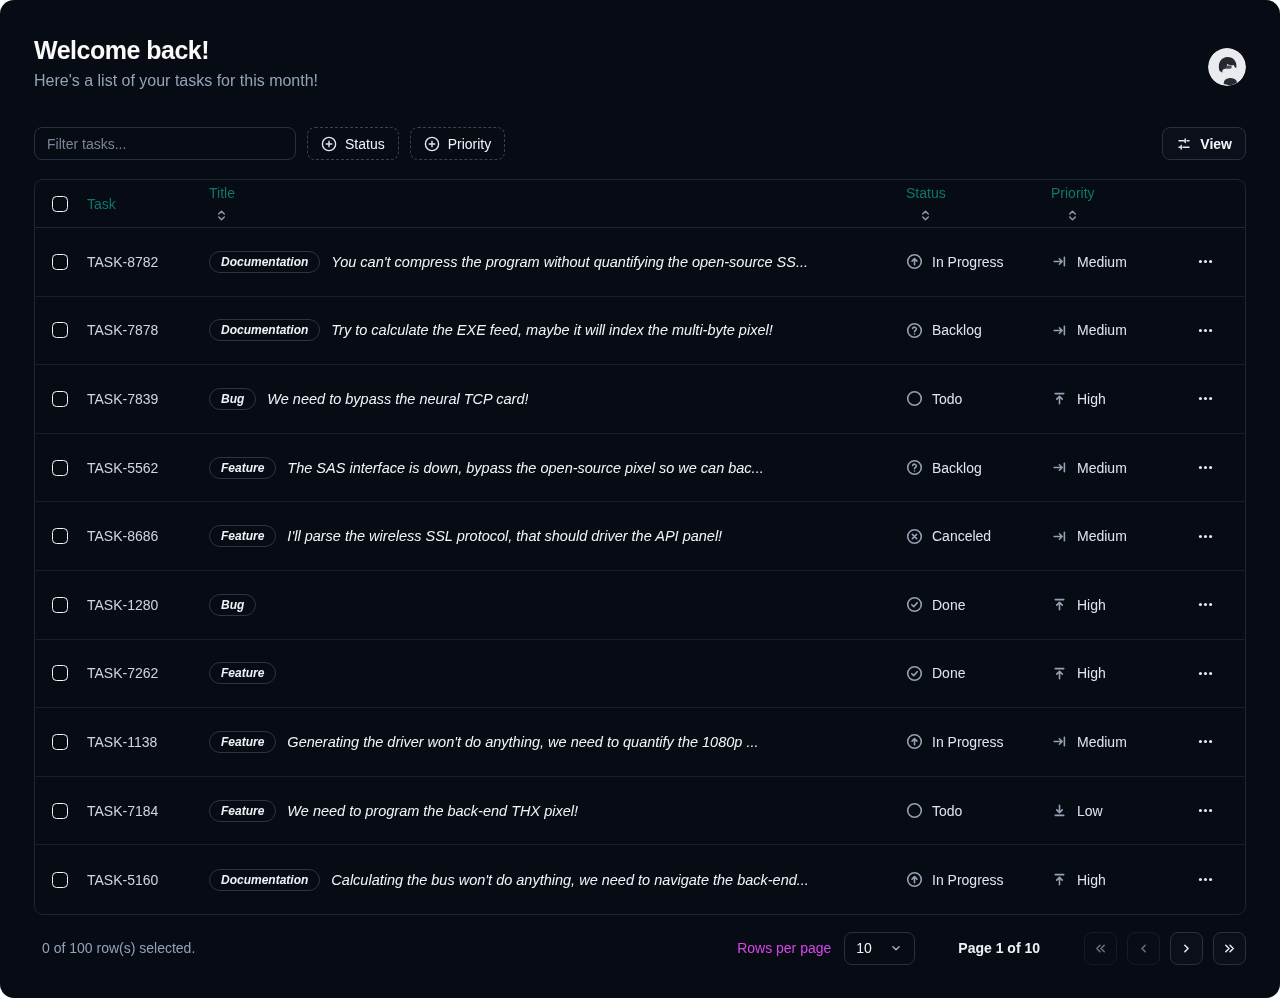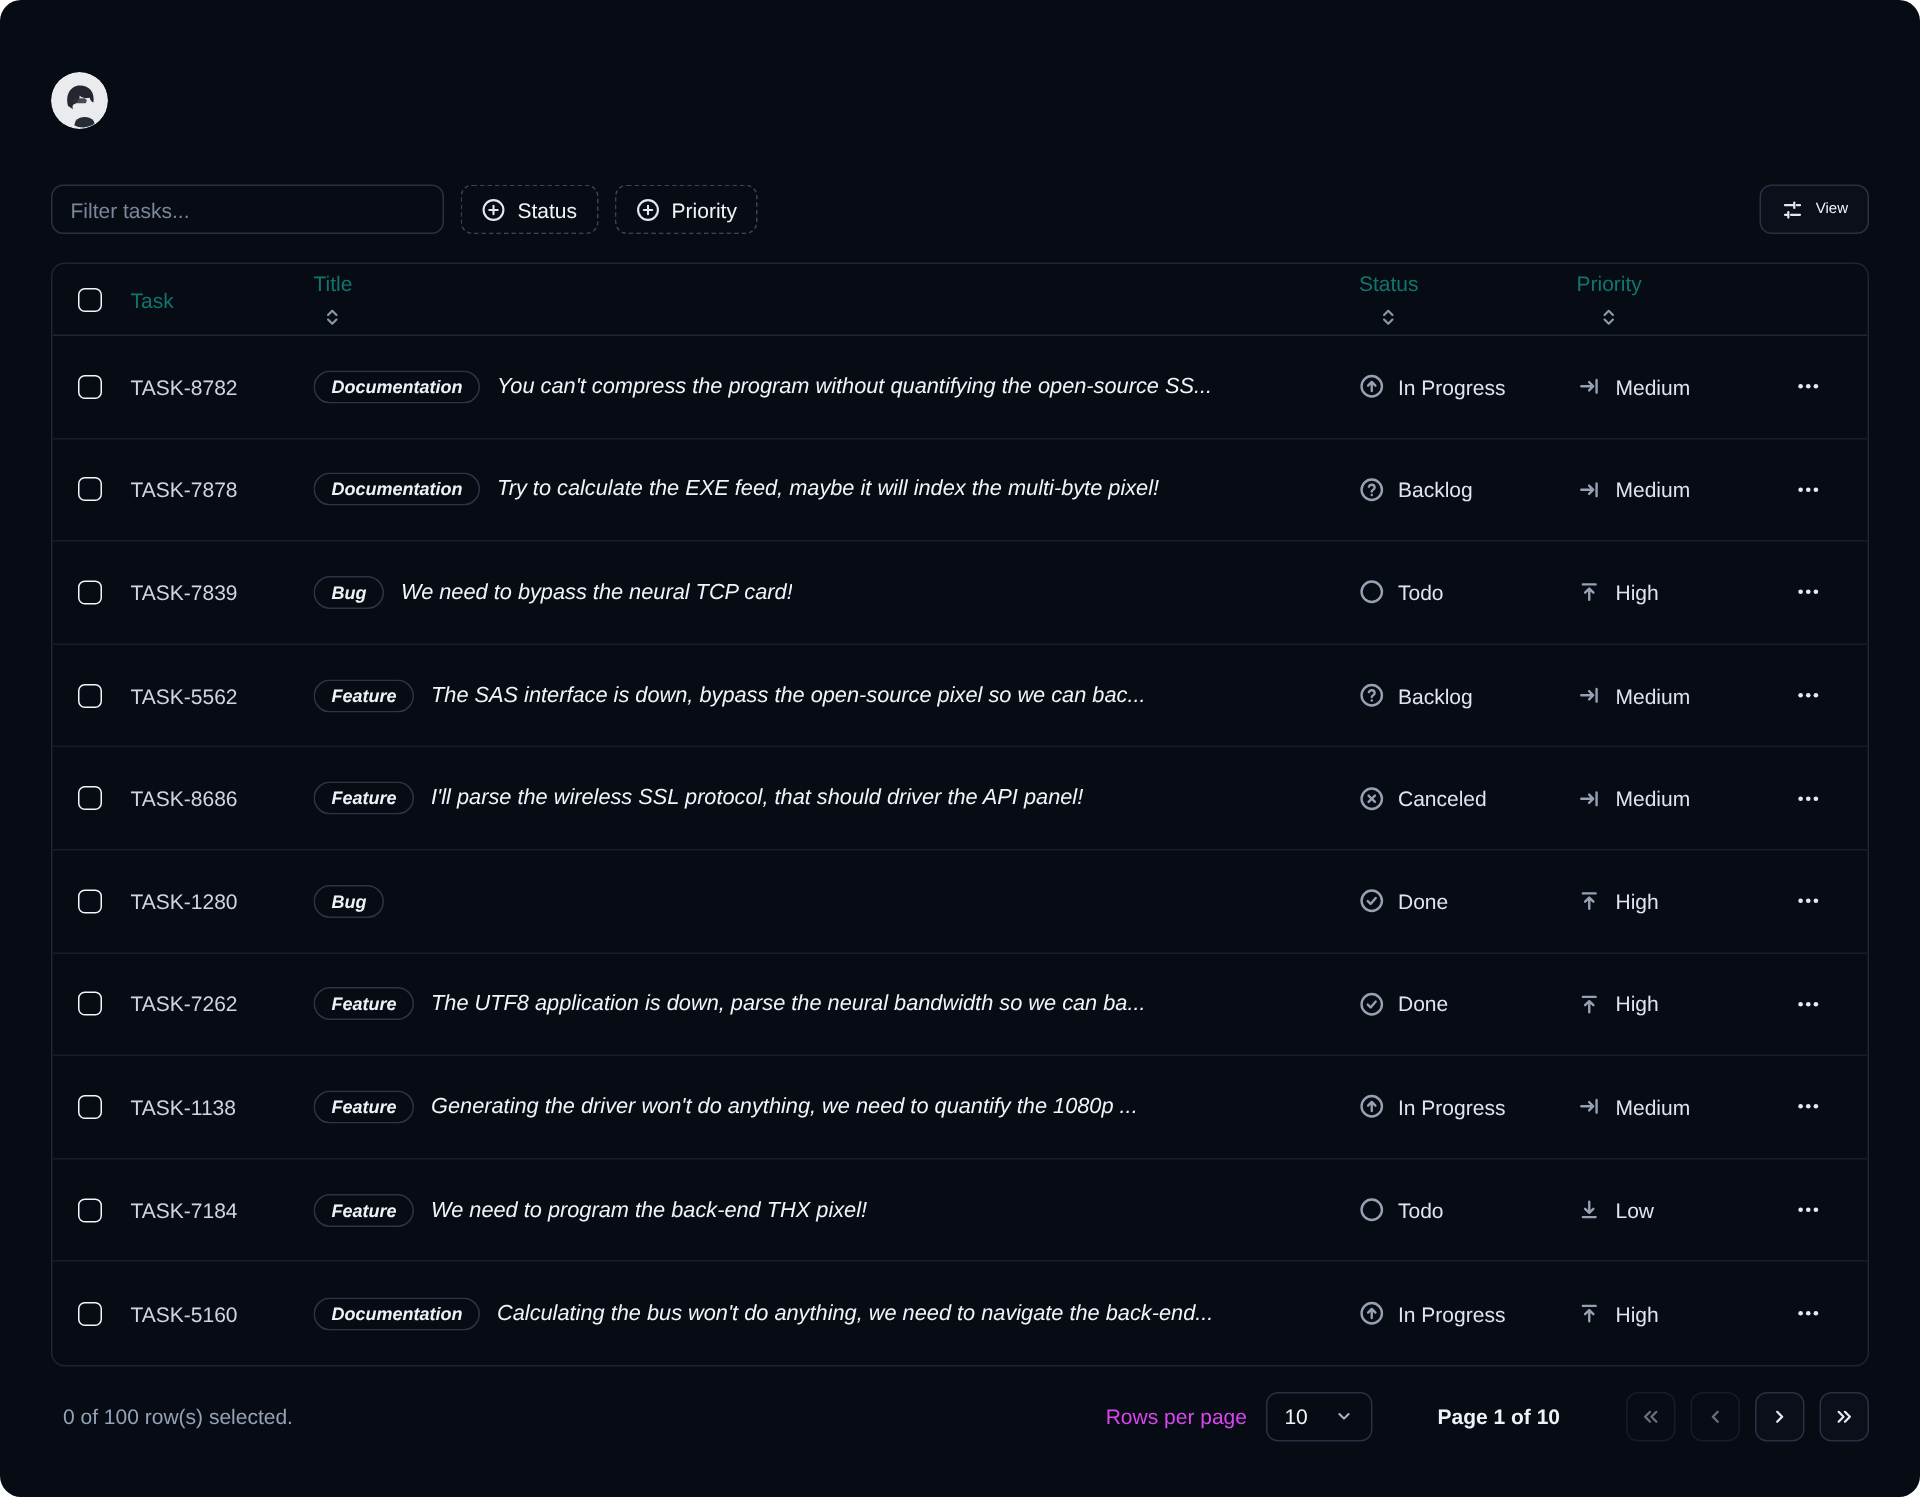--- a/index.html
+++ b/index.html
@@ -25,21 +25,21 @@
   .filter-input::placeholder { color:#7b8699; }
   .chip-btn {
     margin-left:11px; height:33px; display:inline-flex; align-items:center; gap:8px;
     border:1px dashed #3a4254; background:transparent; border-radius:8px;
     color:#f1f5f9; font-size:14px; font-weight:500; padding:0 13px; cursor:pointer;
     font-family:inherit;
   }
   .view-btn {
     margin-left:auto; height:33px; display:inline-flex; align-items:center; gap:8px;
     border:1px solid #283042; background:#0a0f19; border-radius:8px;
-    color:#f1f5f9; font-size:10px; font-weight:400; padding:0 13px; cursor:pointer;
+    color:#f1f5f9; font-size:14px; font-weight:700; padding:0 13px; cursor:pointer;
     font-family:inherit;
     justify-content:center;
   }
   .icon-sm { display:inline-flex; color:#cbd5e1; }
   .chip-btn .icon-sm, .view-btn .icon-sm { color:#e2e8f0; }
   
   .table-wrap { margin-top:19px; border:1px solid #1e2533; border-radius:9px; overflow:hidden; }
   .trow {
     display:grid; grid-template-columns:52px 122px 1fr 145px 138px 56px;
     align-items:center;
@@ -83,20 +83,24 @@
   }
   .pg-btn.disabled { opacity:.45; cursor:default; }
   svg { display:block; }
 </style>
 </head>
 <body>
 
 <div class="app">
 
   <div class="page-head">
+    <div>
+      <div class="h-title">Welcome back!</div>
+      <div class="h-sub">Here's a list of your tasks for this month!</div>
+    </div>
     <div class="avatar">
       <svg width="38" height="38" viewBox="0 0 36 36">
         <circle cx="18" cy="18" r="18" fill="#e9ebef"></circle>
         <path d="M27 31c-2.5-3.5-9-3.5-11.5 0l-.8 2.6c3.8 2.2 9.4 1.8 12.8-1z" fill="#262b34"></path>
         <path d="M10.8 21.5c-2.2-8.5 2.8-13 7.4-13 6.2 0 9.6 4.4 8.6 10.8-2-.9-2.3-3.1-2.3-3.1-4.2 1-6.4-1.2-6.4-1.2s.2 3.2-3 5.2c0 0-2.3.2-1.2 3.3z" fill="#23272f"></path>
         <rect x="13.5" y="16.5" width="9" height="3.2" rx="1.6" fill="#2a2f38" opacity="0.85"></rect>
       </svg>
     </div>
   </div>
 
@@ -393,21 +397,20 @@
     </div>
   </div>
 
   <div class="trow">
     <div class="cell c-check">
             <span class="checkbox"></span>
           </div>
     <div class="cell c-id">TASK-7262</div>
     <div class="cell c-title">
       <span class="badge">Feature</span>
-      <span class="title-text">The UTF8 application is down, parse the neural bandwidth so we can ba...</span>
     </div>
     <div class="cell">
       <span class="stat-ic">
               <svg width="17" height="17" viewBox="0 0 16 16" fill="none" stroke="currentColor" stroke-width="1.5" stroke-linecap="round" stroke-linejoin="round">
                 <circle cx="8" cy="8" r="6.4"></circle>
                 <path d="m5.5 8.2 1.8 1.8 3.2-3.7"></path>
               </svg>
             </span>
       <span class="stat-tx">Done</span>
     </div>

